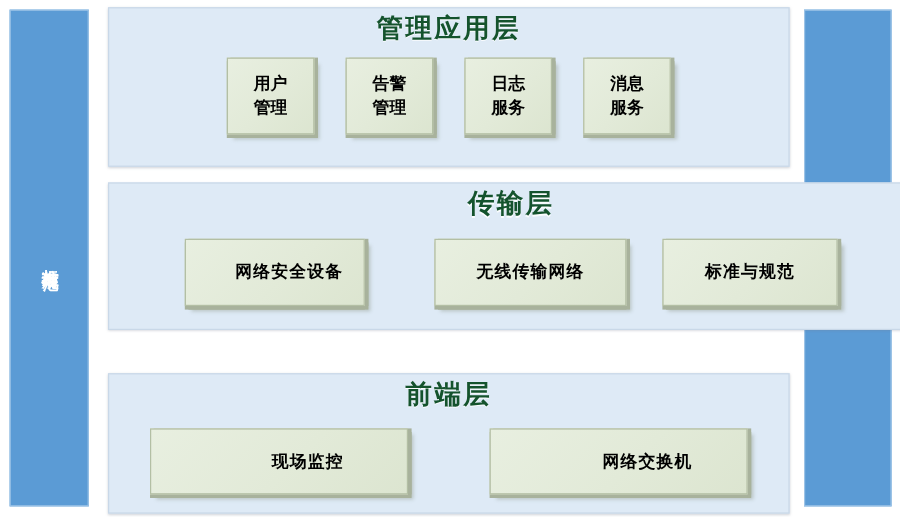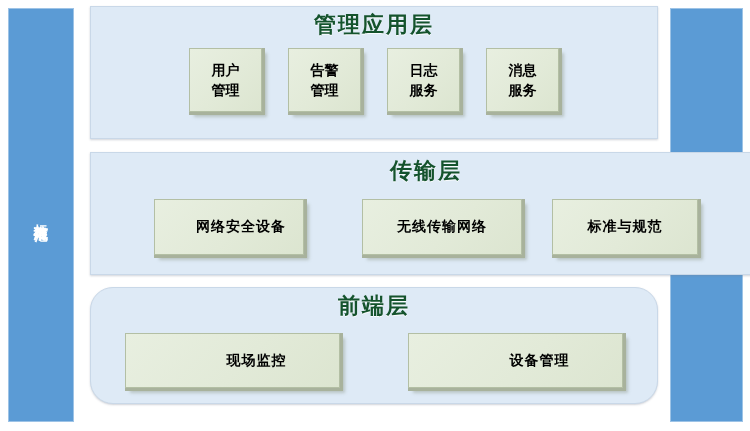--- a/index.html
+++ b/index.html
@@ -50,21 +50,21 @@
   
   .layer-panel {
     position: absolute;
     background: #DEEAF6;
     border: 1px solid #C9D8E8;
     box-sizing: border-box;
     box-shadow: 0 1px 2px rgba(120,130,145,0.35);
   }
   #panel-app       { left: 90px; top: 6px;   width: 568px; height: 133px; }
   #panel-transport { left: 90px; top: 152px; width: 672px; height: 123px; }
-  #panel-frontend  { left: 90px; top: 287px; width: 568px; height: 117px; border-radius: 23px; }
+  #panel-frontend  { left: 90px; top: 311px; width: 568px; height: 117px; }
 
   .layer-title {
     position: absolute;
     left: 0;
     top: 4px;
     width: 100%;
     text-align: center;
     color: #14532d;
     font-size: 22px;
     font-weight: bold;
@@ -182,18 +182,18 @@
   </div>
 
   <div id="panel-frontend" class="layer-panel">
     <div class="layer-title">前端层</div>
 
     <div id="row-frontend" class="node-row">
       <div class="node-box node-frontend">
         <span>现场监控</span>
       </div>
       <div class="node-box node-frontend">
-        <span>设备管理</span>
+        <span>网络交换机</span>
       </div>
     </div>
   </div>
 
 </div>
 
 </body></html>

